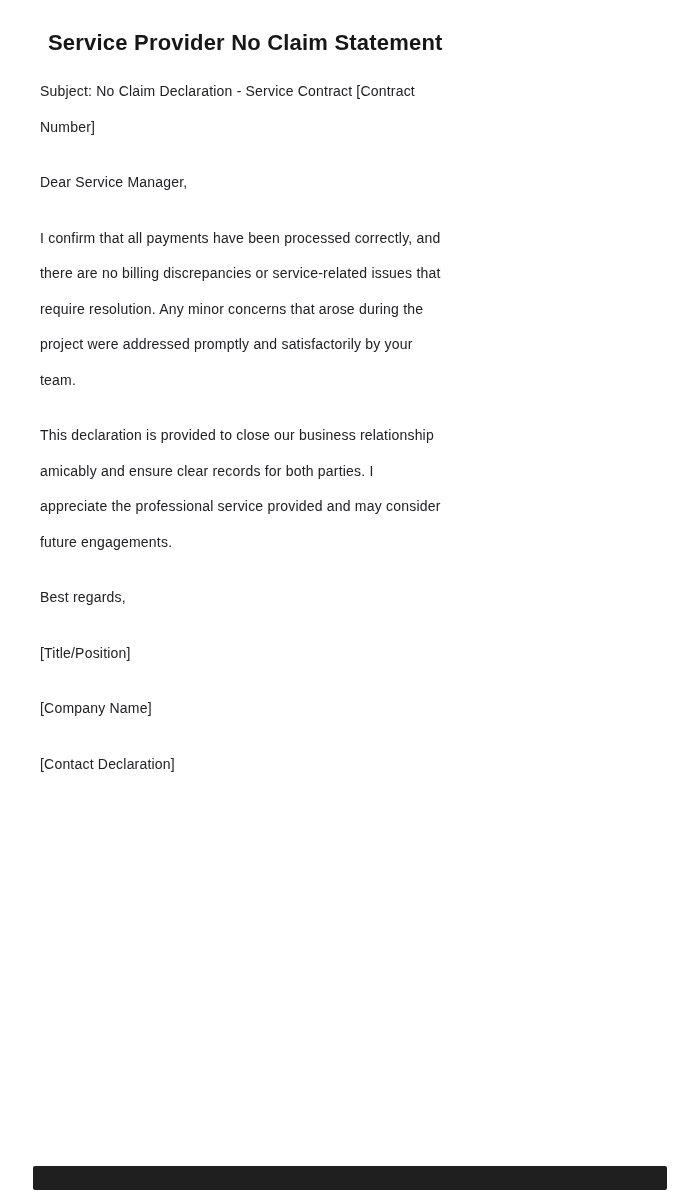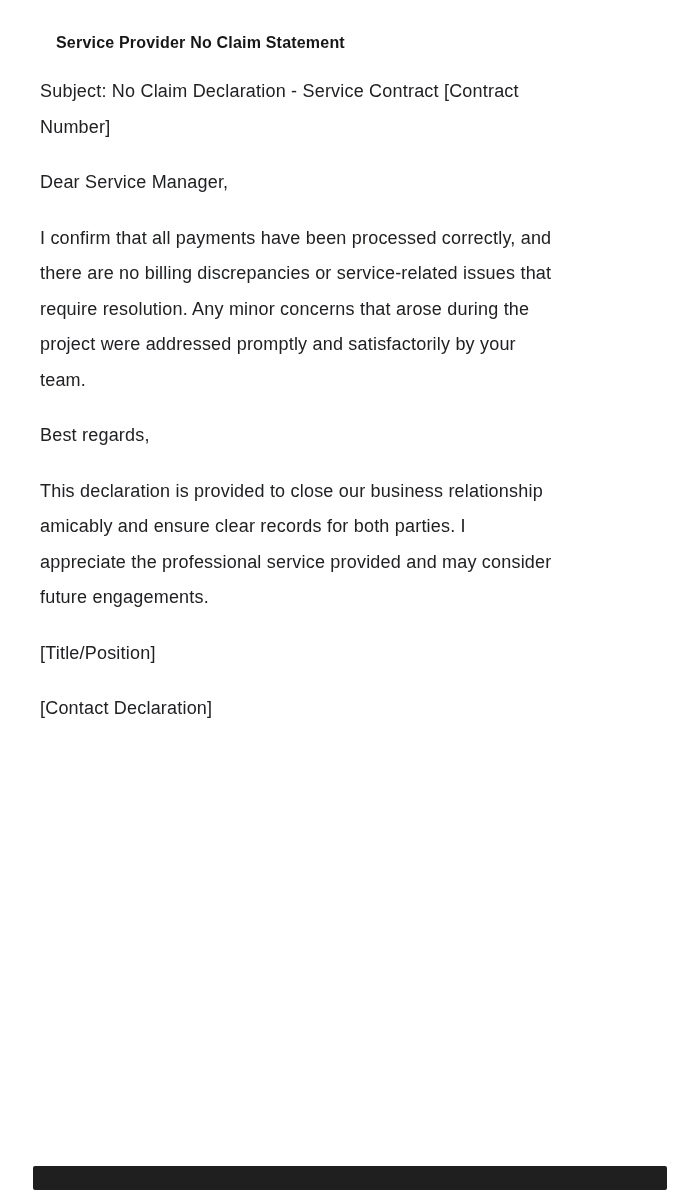--- a/index.html
+++ b/index.html
@@ -11,29 +11,29 @@
     height: 1194px;
     background: #ffffff;
     position: relative;
     overflow: hidden;
     font-family: "Liberation Sans", "DejaVu Sans", sans-serif;
   }
   .page {
     padding: 30px 20px 0 40px;
   }
   .doc-title {
-    font-size: 16px;
+    font-size: 22px;
     line-height: 26px;
     font-weight: 700;
     color: #171717;
     letter-spacing: 0.2px;
-    margin: 0 0 18px 16px;
+    margin: 0 0 18px 8px;
   }
   .doc-par {
-    font-size: 18px;
+    font-size: 14px;
     line-height: 35.5px;
     color: #202124;
     letter-spacing: 0.2px;
     margin: 0 0 20px 0;
     white-space: pre-line; 
   }
   .bottom-bar {
     position: absolute;
     left: 33px;
     top: 1166px;
@@ -55,27 +55,28 @@
   <p class="doc-par">Dear Service Manager,</p>
 
 
 
   <p class="doc-par">I confirm that all payments have been processed correctly, and
 there are no billing discrepancies or service-related issues that
 require resolution. Any minor concerns that arose during the
 project were addressed promptly and satisfactorily by your
 team.</p>
 
-  <p class="doc-par">Best regards,</p>
-
   <p class="doc-par">This declaration is provided to close our business relationship
 amicably and ensure clear records for both parties. I
 appreciate the professional service provided and may consider
 future engagements.</p>
 
+  <p class="doc-par">Best regards,</p>
+
 
   <p class="doc-par">[Title/Position]</p>
 
+  <p class="doc-par">[Company Name]</p>
 
   <p class="doc-par">[Contact Declaration]</p>
 </div>
 
 <div class="bottom-bar"></div>
 
 </body></html>

